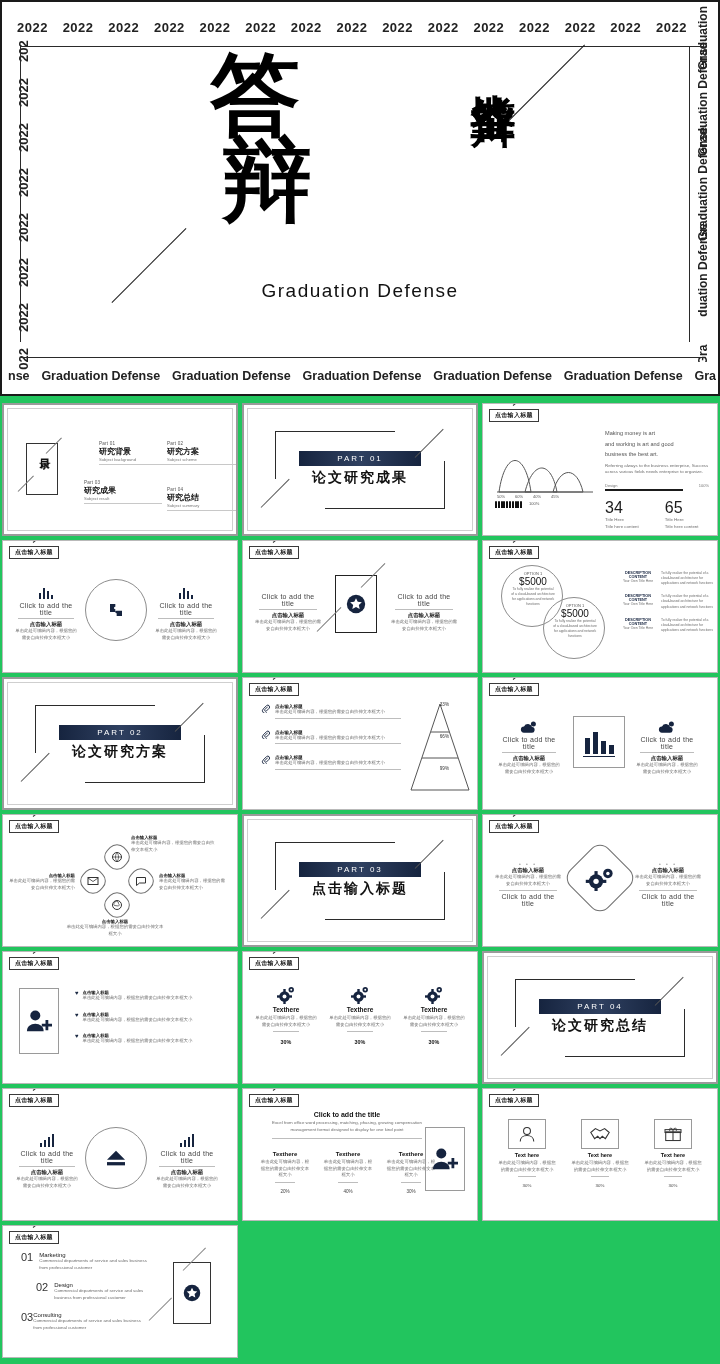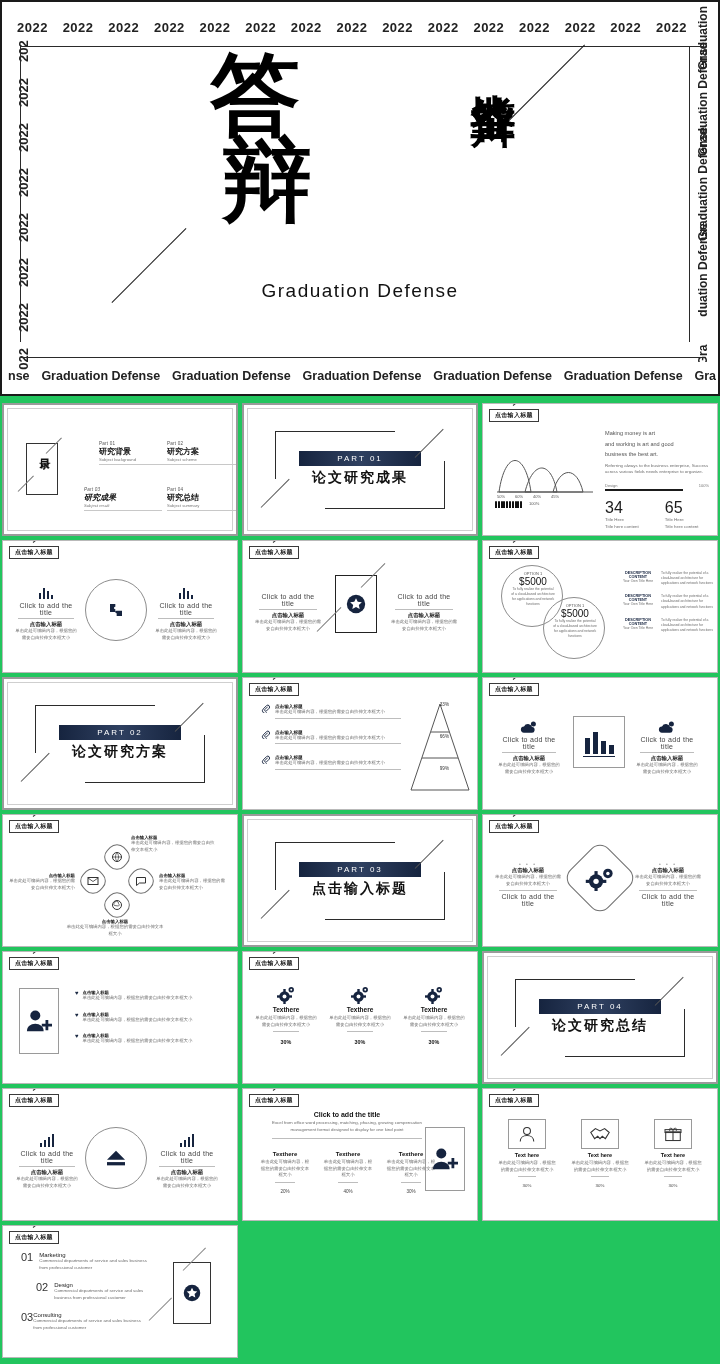--- a/index.html
+++ b/index.html
@@ -273,21 +273,21 @@
             <div class="cn">研究背景</div>
             <div class="en">Subject background</div>
             <div class="ln"></div>
           </div>
           <div class="toc-item" style="left:163px;top:36px;">
             <div class="p">Part 02</div>
             <div class="cn">研究方案</div>
             <div class="en">Subject scheme</div>
             <div class="ln"></div>
           </div>
-          <div class="toc-item" style="left:80px;top:82px;font-style:italic;">
+          <div class="toc-item" style="left:80px;top:75px;">
             <div class="p">Part 03</div>
             <div class="cn">研究成果</div>
             <div class="en">Subject result</div>
             <div class="ln"></div>
           </div>
           <div class="toc-item" style="left:163px;top:82px;">
             <div class="p">Part 04</div>
             <div class="cn">研究总结</div>
             <div class="en">Subject summary</div>
             <div class="ln"></div>

